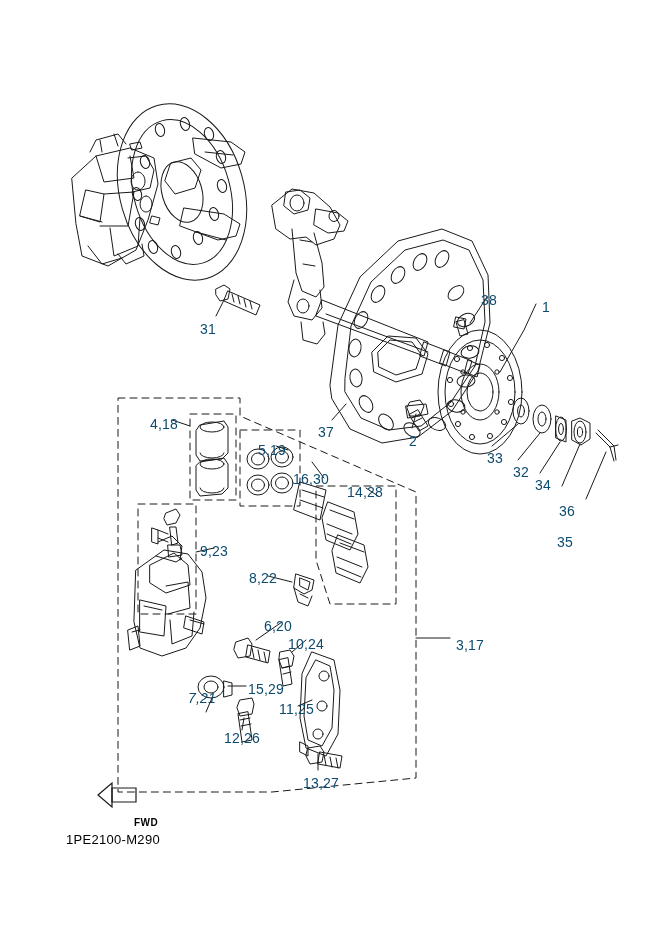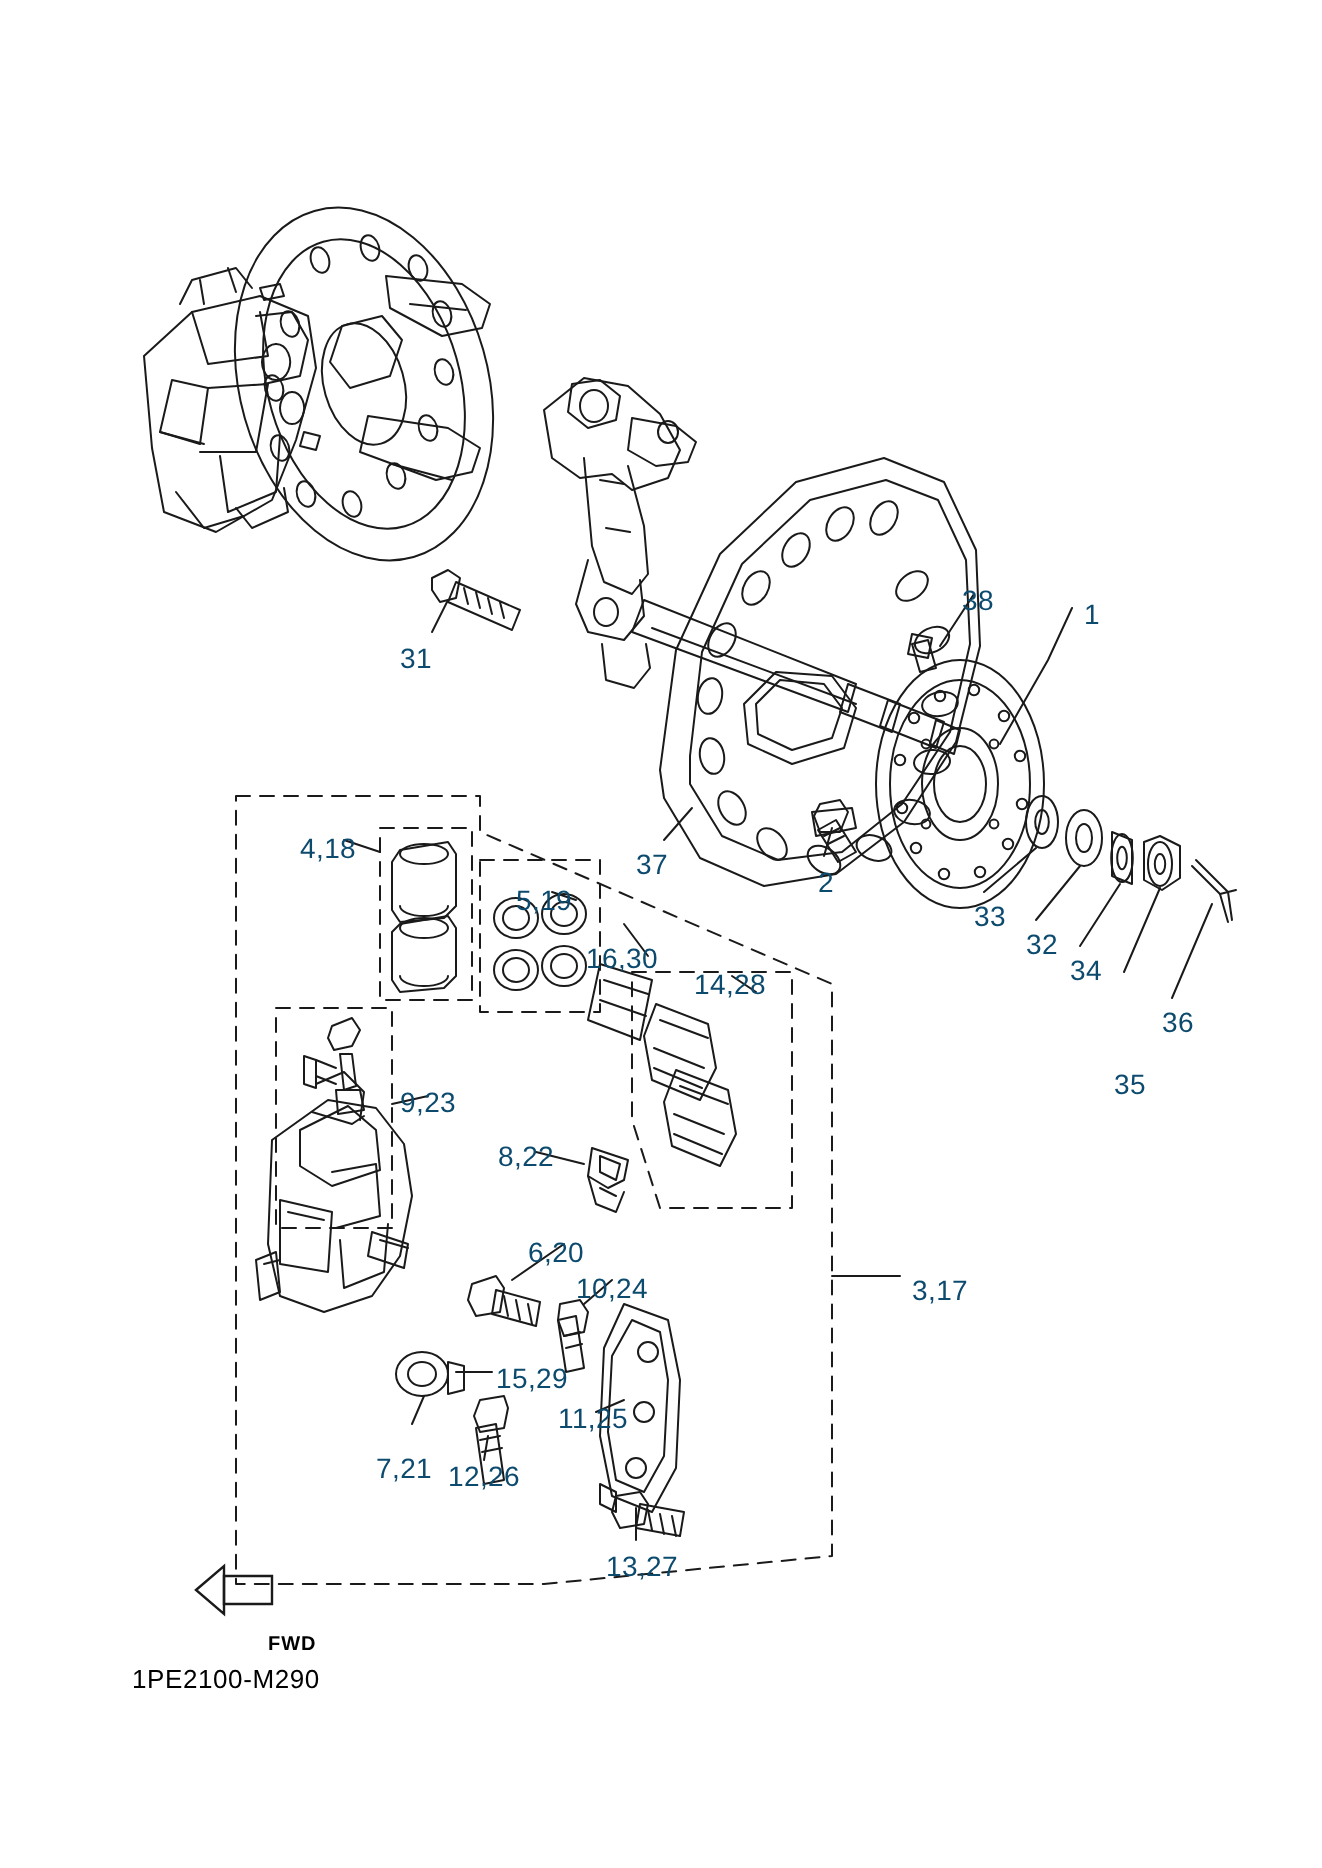--- a/index.html
+++ b/index.html
@@ -364,33 +364,33 @@
 
   <div class="lbl" style="left:200px;top:321px;">31</div>
   <div class="lbl" style="left:481px;top:292px;">38</div>
   <div class="lbl" style="left:542px;top:299px;">1</div>
   <div class="lbl" style="left:318px;top:424px;">37</div>
   <div class="lbl" style="left:409px;top:433px;">2</div>
   <div class="lbl" style="left:487px;top:450px;">33</div>
   <div class="lbl" style="left:513px;top:464px;">32</div>
   <div class="lbl" style="left:535px;top:477px;text-align:center;">34</div>
   <div class="lbl" style="left:557px;top:490px;margin-top:44px;">35</div>
-  <div class="lbl" style="left:581px;top:503px;text-align:right;">36</div>
+  <div class="lbl" style="left:559px;top:503px;text-align:right;">36</div>
   <div class="lbl" style="left:150px;top:416px;">4,18</div>
   <div class="lbl" style="left:258px;top:442px;">5,19</div>
   <div class="lbl" style="left:293px;top:432px;margin-top:39px;">16,30</div>
   <div class="lbl" style="left:347px;top:484px;">14,28</div>
   <div class="lbl" style="left:200px;top:543px;">9,23</div>
   <div class="lbl" style="left:249px;top:570px;text-align:center;">8,22</div>
   <div class="lbl" style="left:264px;top:618px;">6,20</div>
   <div class="lbl" style="left:288px;top:636px;">10,24</div>
   <div class="lbl" style="left:456px;top:637px;">3,17</div>
   <div class="lbl" style="left:248px;top:681px;">15,29</div>
   <div class="lbl" style="left:279px;top:701px;">11,25</div>
-  <div class="lbl" style="left:188px;top:726px;">7,21</div>
+  <div class="lbl" style="left:188px;top:690px;font-style:italic;">7,21</div>
   <div class="lbl" style="left:224px;top:730px;">12,26</div>
   <div class="lbl" style="left:303px;top:775px;">13,27</div>
 
   <svg class="fwd-box" viewBox="0 0 44 30">
     <path d="M2 14 L16 2 L16 26 Z" fill="none" stroke="#1a1a1a" stroke-width="1.2"></path>
     <path d="M16 7 L40 7 L40 21 L16 21 Z" fill="none" stroke="#1a1a1a" stroke-width="1.2"></path>
   </svg>
   <div class="fwd-label">FWD</div>
 
   <div class="partcode">1PE2100-M290</div>

